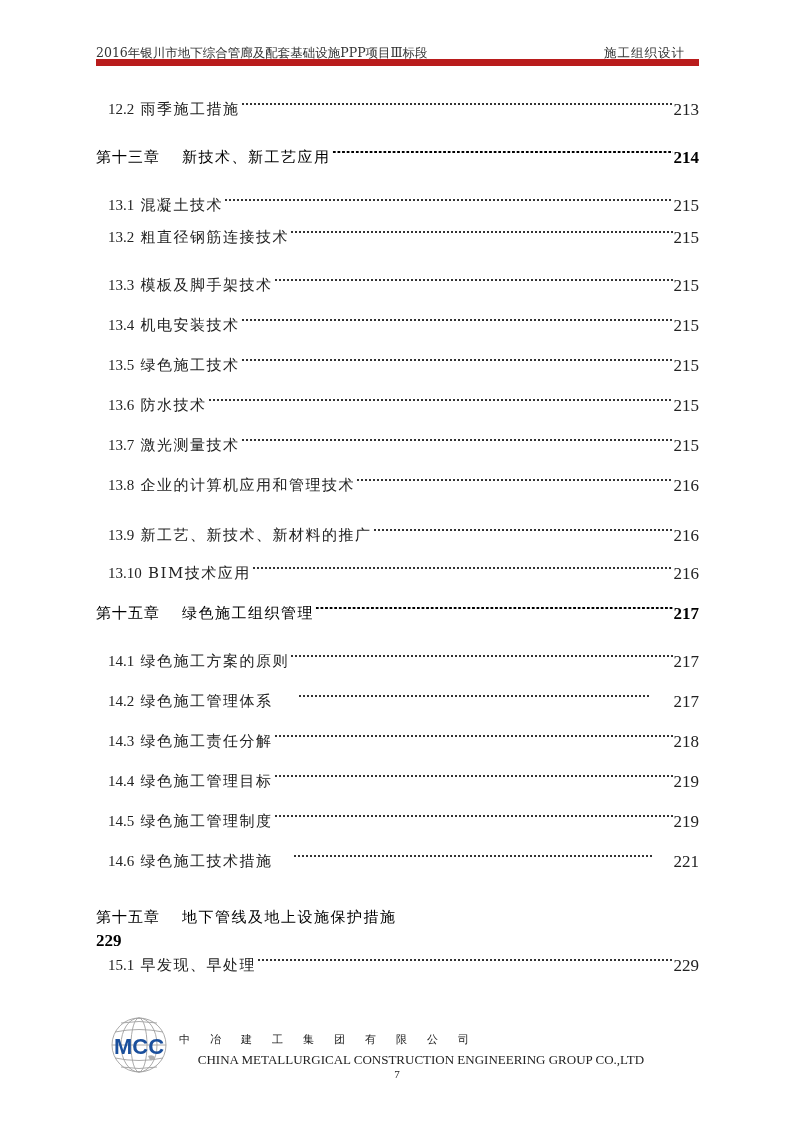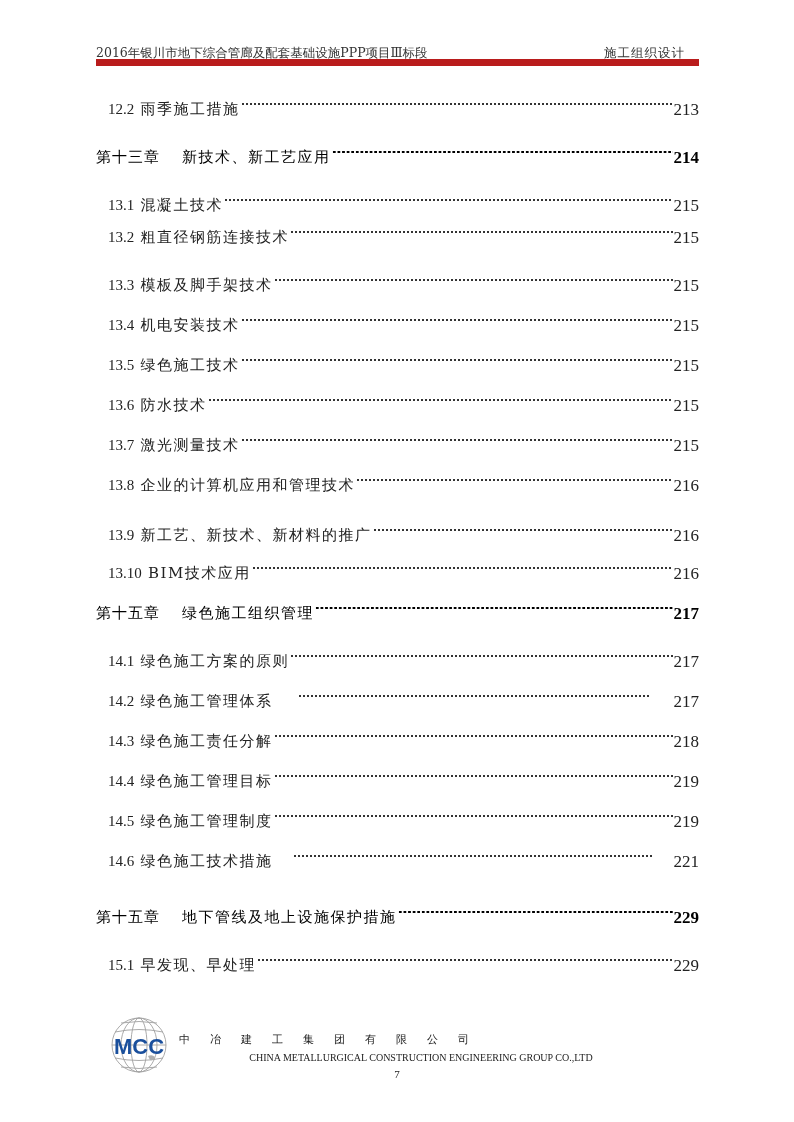--- a/index.html
+++ b/index.html
@@ -40,21 +40,21 @@
 
     .footer { position: absolute; left: 0; top: 1010px; width: 794px; height: 110px; }
     .logo { position: absolute; left: 104px; top: 6px; width: 70px; height: 58px; }
     .footer .cn {
       position: absolute; left: 0; width: 648px; top: 22px; text-align: center;
       font-size: 11px; letter-spacing: 20px; color: #222; padding-left: 20px;
       font-family: "DejaVu Sans", sans-serif;
     }
     .footer .en {
       position: absolute; left: 0; width: 794px; top: 42px; text-align: center;
-      font-family: "Liberation Serif", serif; font-size: 10px; color: #222; padding-left: 48px;
+      font-family: "Liberation Serif", serif; font-size: 13px; color: #222; padding-left: 48px;
     }
     .footer .pg {
       position: absolute; left: 0; width: 794px; top: 58px; text-align: center;
       font-family: "Liberation Serif", serif; font-size: 11px; color: #222; padding-left: 0;
     }
   </style>
 </head>
 <body>
 
 <div class="header">
@@ -151,21 +151,21 @@
     <div class="toc-row sub" style="top: 812px;">
       <span class="label"><span class="num">14.5</span> <span class="title">绿色施工管理制度</span></span>
       <span class="leader"></span>
       <span class="page">219</span>
     </div>
     <div class="toc-row sub" style="top: 852px; gap: 19px;">
       <span class="label"><span class="num">14.6</span> <span class="title">绿色施工技术措施</span></span>
       <span class="leader"></span>
       <span class="page">221</span>
     </div>
-    <div class="toc-row chapter" style="top: 908px;">
+    <div class="toc-row chapter" style="top: 908px; flex-direction: column;">
       <span class="label"><span class="chap-no">第十五章</span><span class="title">地下管线及地上设施保护措施</span></span>
       <span class="leader"></span>
       <span class="page">229</span>
     </div>
     <div class="toc-row sub" style="top: 956px;">
       <span class="label"><span class="num">15.1</span> <span class="title">早发现、早处理</span></span>
       <span class="leader"></span>
       <span class="page">229</span>
     </div>
   </div>

